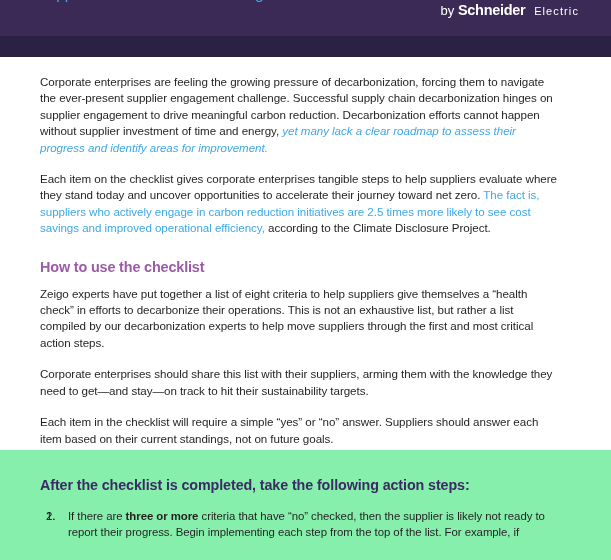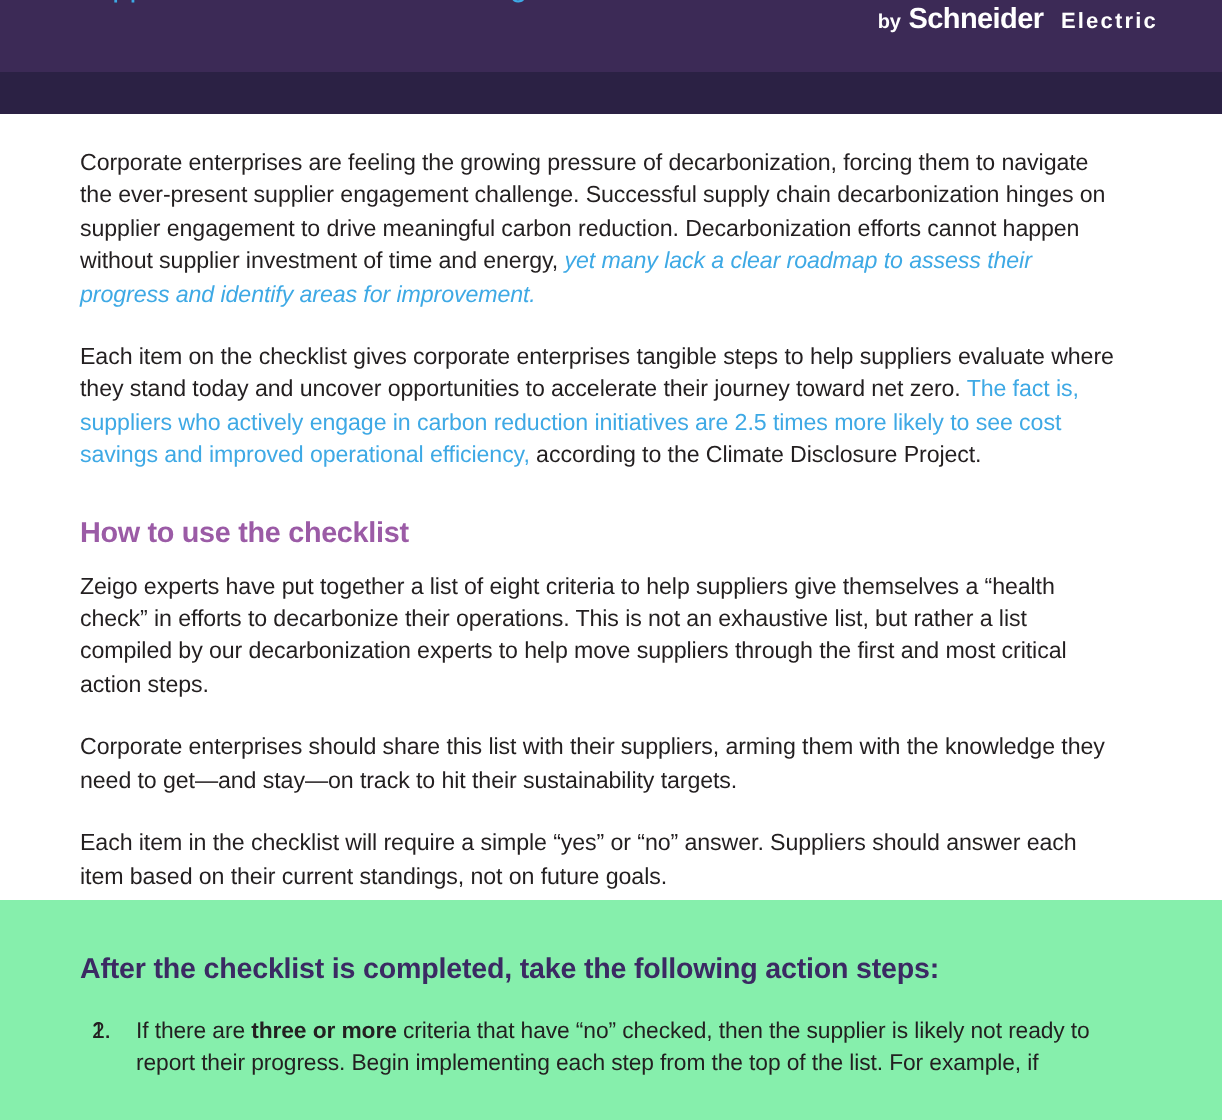--- a/index.html
+++ b/index.html
@@ -70,31 +70,31 @@
   }
   .brand {
     position: absolute;
     right: 32px;
     top: 2px;
     color: #ffffff;
     font-size: 13.5px;
     white-space: nowrap;
   }
   .brand .brand-by {
-    font-weight: bold;
-    font-size: 10px;
+    font-weight: normal;
+    font-size: 13px;
     margin-left: 16px;
   }
   .brand .brand-name {
     font-weight: bold;
     font-size: 14.5px;
     letter-spacing: -0.3px;
   }
   .brand .brand-sub {
-    font-weight: bold;
+    font-weight: normal;
     font-size: 11px;
     letter-spacing: 1.1px;
     margin-left: 5px;
   }
 
   
   .content {
     position: relative;
     padding: 0 40px;
     box-sizing: border-box;

